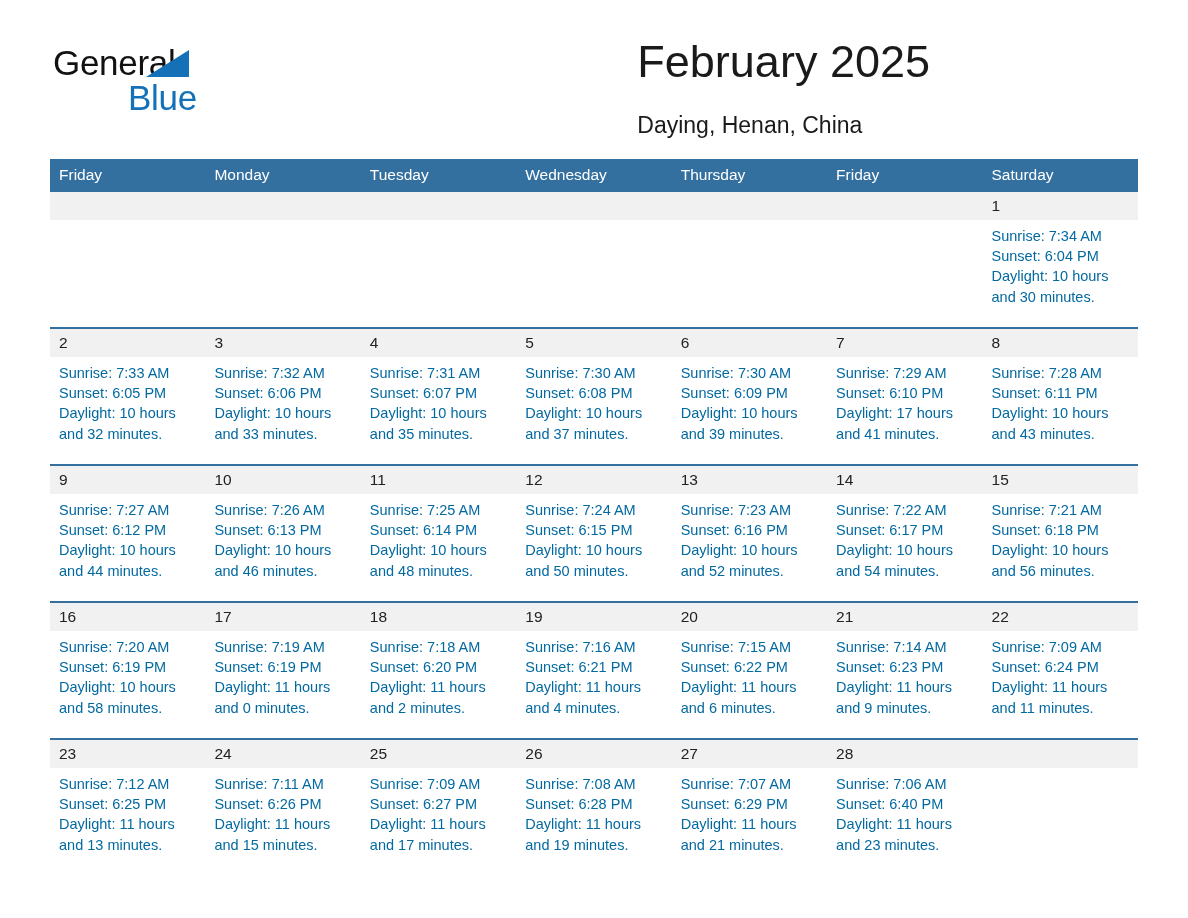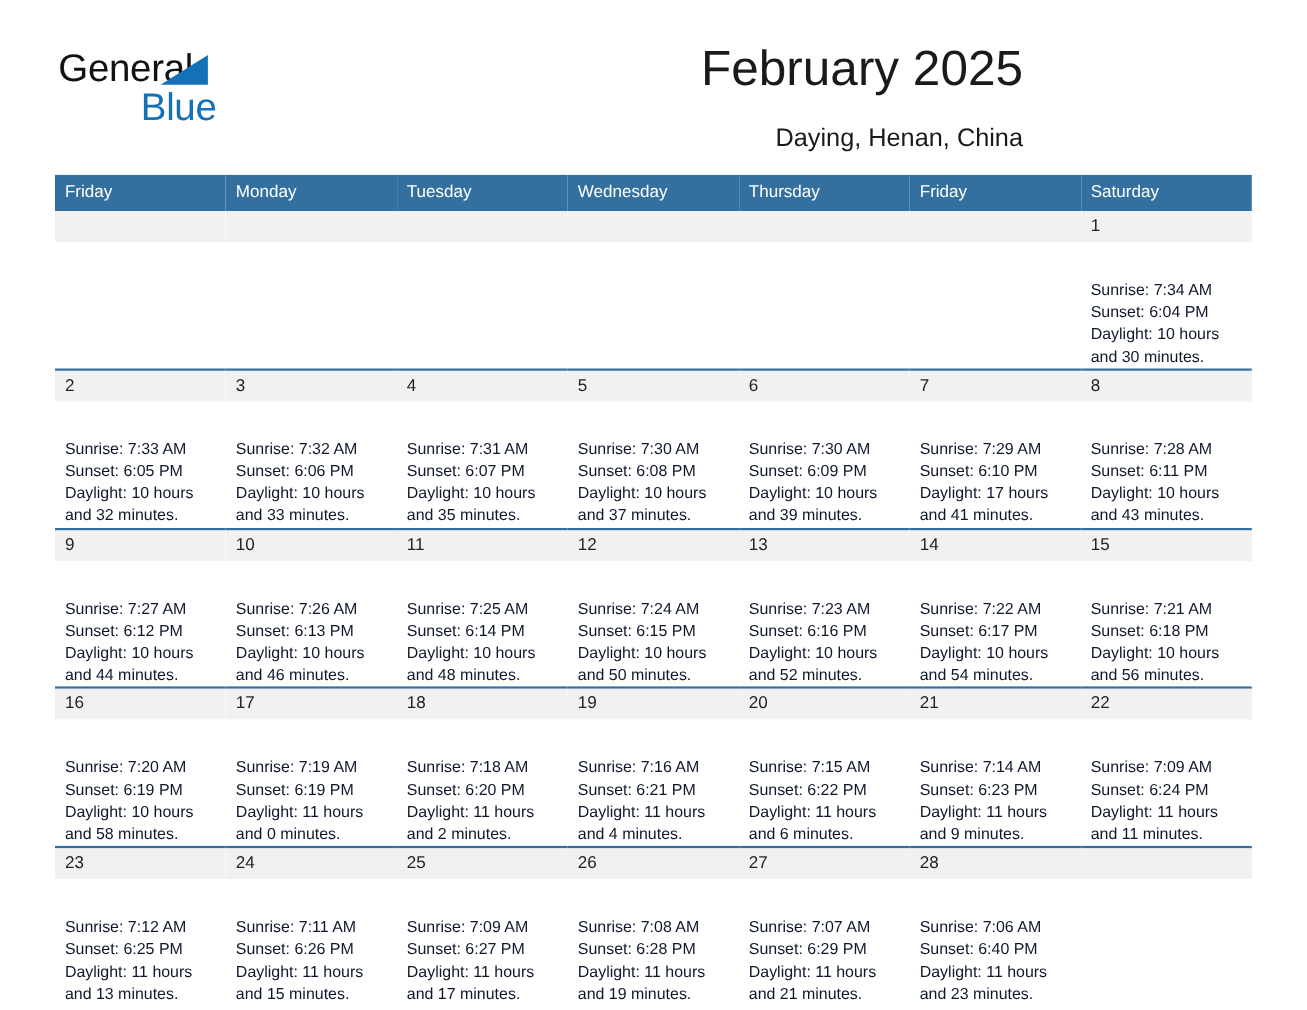--- a/index.html
+++ b/index.html
@@ -60,21 +60,21 @@
     position: absolute;
     left: 78px;
     top: 35px;
     font-size: 35px;
     line-height: 38px;
     color: #1471b8;
     letter-spacing: -0.3px;
   }
 
   .title-block {
-    text-align: right;
+    text-align: left;
     margin-top: 36px;
   }
   .month-title {
     font-size: 45px;
     line-height: 52px;
     color: #1a1a1a;
     font-weight: normal;
     margin: 0;
     letter-spacing: 0px;
   }
@@ -131,22 +131,21 @@
     height: 17px;
     line-height: 17px;
   }
   .daynum.blank {
     color: transparent;
   }
   .details {
     padding: 6px 9px 0 9px;
     font-size: 14.5px;
     line-height: 20.2px;
-    color: #0f172a;
-    margin-top: 28px;
+    color: #0369a1;
   }
   .details div { white-space: nowrap; }
   .details .daylight-wrap { white-space: normal; }
 </style>
 </head>
 <body>
 
 <div class="page">
 
   <div class="header">

